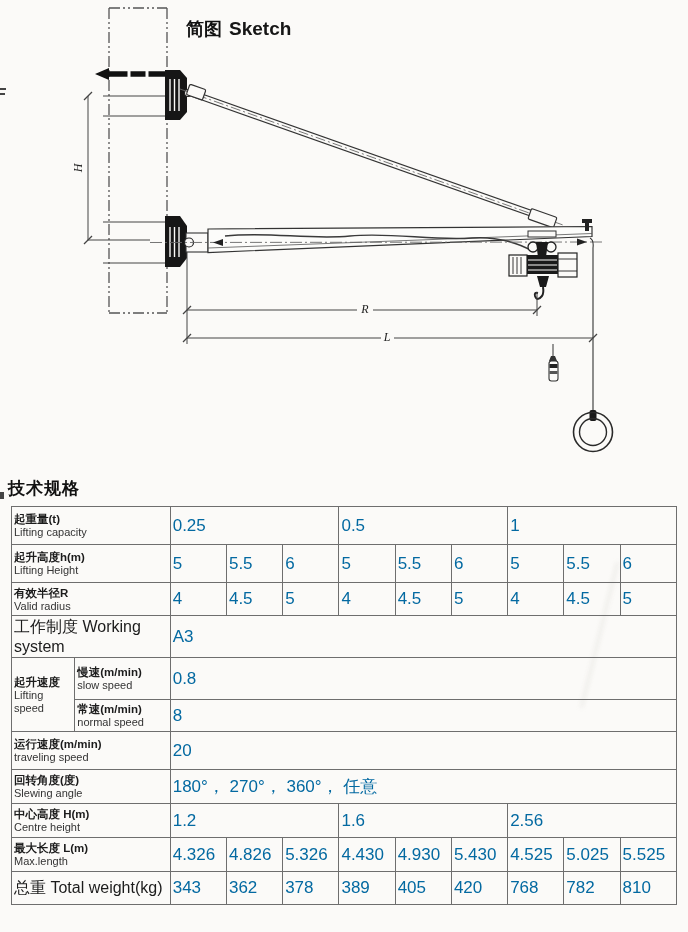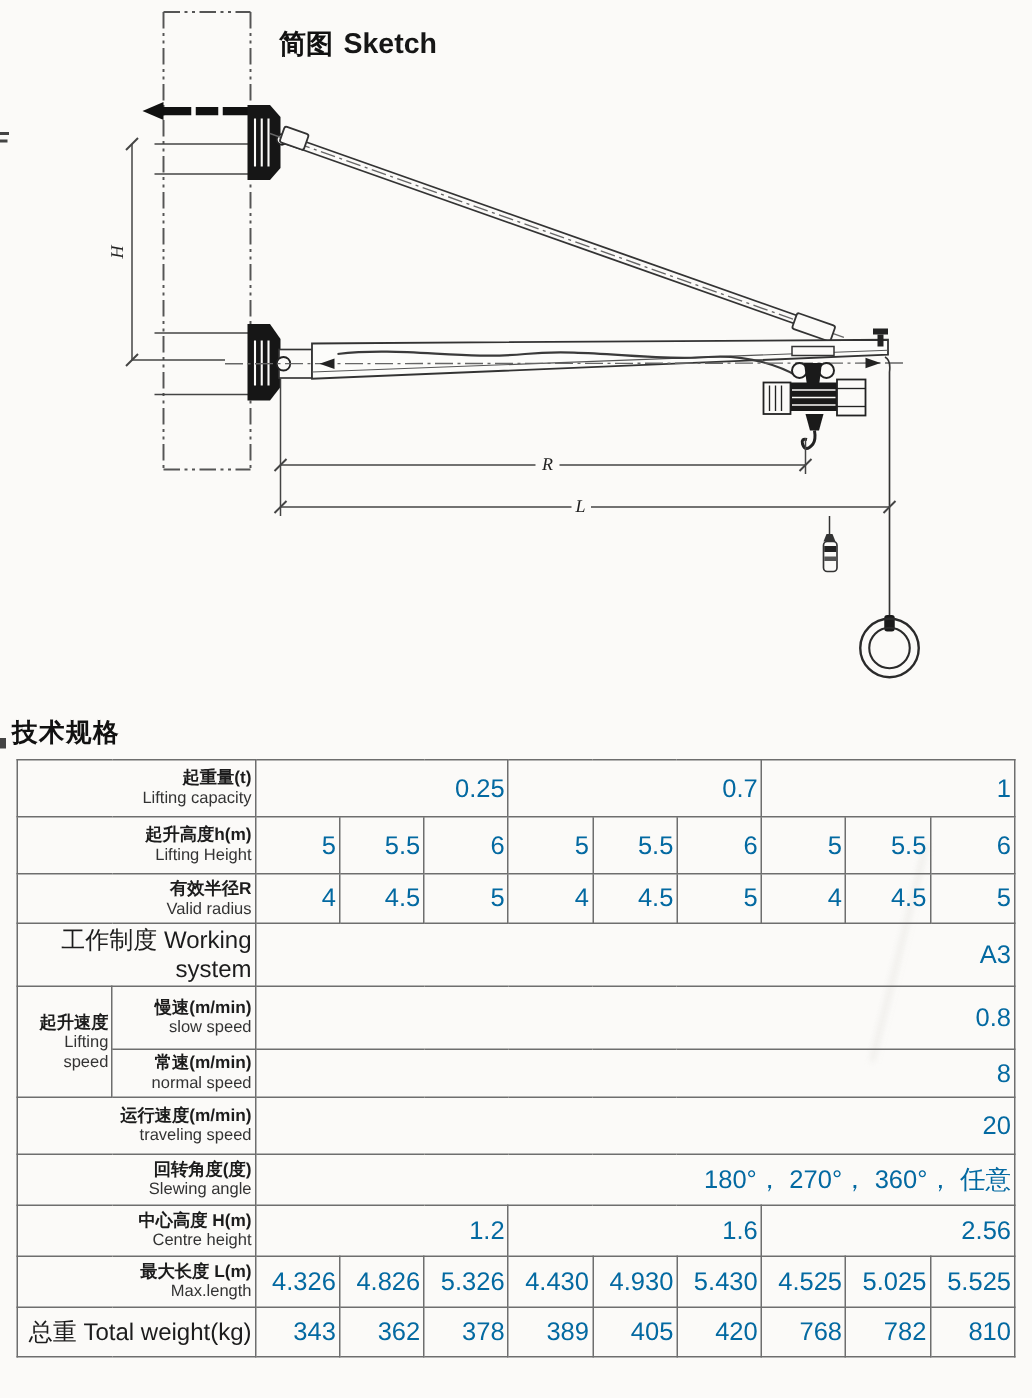--- a/index.html
+++ b/index.html
@@ -11,21 +11,21 @@
   #sketch{position:absolute;top:0;left:0;}
   .scan-mark{position:absolute;background:#444;}
   #smudge{position:absolute;left:598px;top:560px;width:3px;height:150px;
     background:#e6e5e1;transform:rotate(14deg);filter:blur(2px);opacity:.7;}
   #heading{position:absolute;top:477px;left:8px;display:flex;align-items:baseline;gap:9px;flex-direction:column;}
   #heading .zh{font-size:17px;font-weight:bold;color:#111;letter-spacing:1px;}
   #heading .en{font-size:16px;font-weight:600;color:#161616;}
   #spec-table{position:absolute;top:506px;left:11px;width:666px;
     border-collapse:collapse;table-layout:fixed;}
   #spec-table th,#spec-table td{
-    border:1px solid #6e6e6e;text-align:right;vertical-align:middle;
+    border:1px solid #6e6e6e;text-align:left;vertical-align:middle;
     padding:1px 2px;font-weight:normal;overflow:hidden;}
   #spec-table{border:1.5px solid #555;}
   .lzh{display:block;font-size:11.5px;font-weight:bold;color:#1c1c1c;line-height:14px;}
   .len{display:block;font-size:11px;color:#333;line-height:13px;}
   .lone{font-size:16px;color:#1c1c1c;font-weight:normal;}
   .val{font-size:17px;color:#0369a1;}
   #note{position:absolute;top:893px;left:8px;}
   #note .nzh{font-size:11.5px;font-weight:bold;color:#111;line-height:15px;}
   #note .nen{font-size:11.5px;color:#333;line-height:15px;}
 </style>
@@ -185,21 +185,21 @@
       <col style="width:56px">
       <col style="width:56px">
   </colgroup>
   <tbody>
   <tr style="height:38px">
     <th colspan="2">
       <span class="lzh">起重量(t)</span>
       <span class="len">Lifting  capacity</span>
     </th>
     <td colspan="3" class="val">0.25</td>
-    <td colspan="3" class="val">0.7</td>
+    <td colspan="3" class="val">0.5</td>
     <td colspan="3" class="val">1</td>
   </tr>
   <tr style="height:38px">
     <th colspan="2">
       <span class="lzh">起升高度h(m)</span>
       <span class="len">Lifting  Height</span>
     </th>
     <td class="val">5</td>
     <td class="val">5.5</td>
     <td class="val">6</td>

